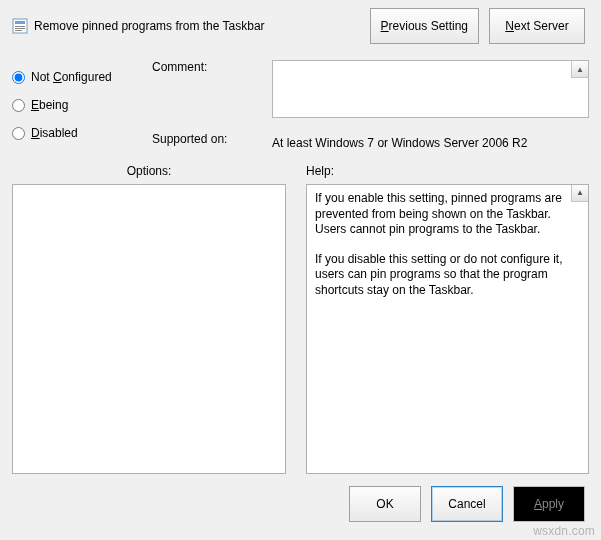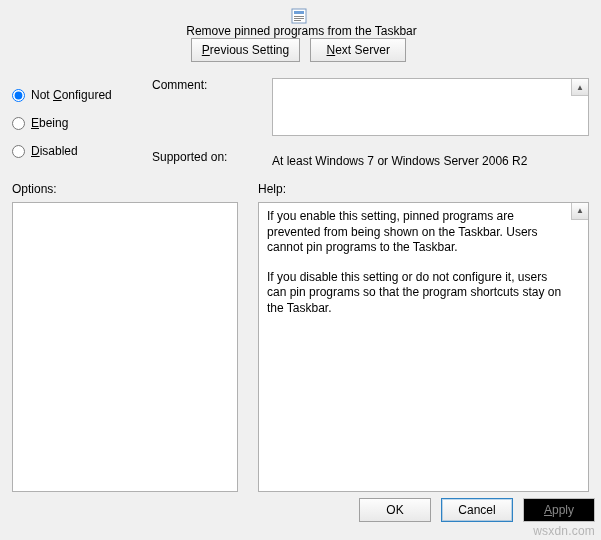--- a/index.html
+++ b/index.html
@@ -11,35 +11,34 @@
     font-size: 12px;
     background: #f0f0f0;
     color: #000;
     overflow: hidden;
     position: relative;
   }
   .top-row {
     display: flex;
     align-items: center;
     padding: 8px 10px 6px 12px;
-    flex-direction: column;
   }
   .title-icon {
     width: 16px; height: 16px;
     margin-right: 6px;
     display: inline-block;
   }
   .title-text { flex: 1; font-size: 12px; }
   .nav-buttons { display: flex; gap: 10px; margin-right: 6px; }
   .win-btn {
     background: linear-gradient(#fdfdfd,#e9e9e9);
     border: 1px solid #a0a0a0;
     font-size: 12px;
     font-family: inherit;
-    height: 24px;
+    height: 36px;
     padding: 0 10px;
     min-width: 96px;
     cursor: pointer;
   }
   .win-btn.disabled { color:#888; border-color:#c0c0c0; background:#000000; }
   .underline-char { text-decoration: underline; }
   .mid {
     display: flex;
     padding: 4px 12px 4px 12px;
   }
@@ -78,21 +77,21 @@
     display:flex;align-items:center;justify-content:center;
     font-size: 8px; color:#555;
   }
   .supported-val { padding-top: 4px; }
   .panels {
     display: flex;
     padding: 10px 12px 0 12px;
     gap: 20px;
   }
   .panel-col { display:flex; flex-direction:column; }
-  .panel-col.options { width: 226px; }
+  .panel-col.options { width: 274px; text-align: center; }
   .panel-col.help { flex:1; }
   .panel-label { margin-bottom: 6px; }
   .panel-box {
     background:#fff;
     border:1px solid #b0b0b0;
     height: 290px;
     position: relative;
   }
   .help-box {
     padding: 6px 22px 6px 8px;
@@ -105,21 +104,21 @@
     width:17px;height:17px;
     background: linear-gradient(#fdfdfd,#e3e3e3);
     border-left:1px solid #c5c5c5;
     border-bottom:1px solid #c5c5c5;
     display:flex;align-items:center;justify-content:center;
     font-size:8px;color:#555;
   }
   .footer {
     position: absolute;
     bottom: 18px;
-    right: 6px;
+    right: 16px;
     display: flex;
     gap: 10px;
   }
   .footer .win-btn { min-width: 72px; }
   .footer .win-btn.cancel { border-color:#2e82c4; box-shadow: 0 0 0 1px rgba(46,130,196,0.3) inset; }
   .watermark {
     position:absolute;
     bottom:2px; right:6px;
     font-size:12px;
     color:#b5b5b5;

